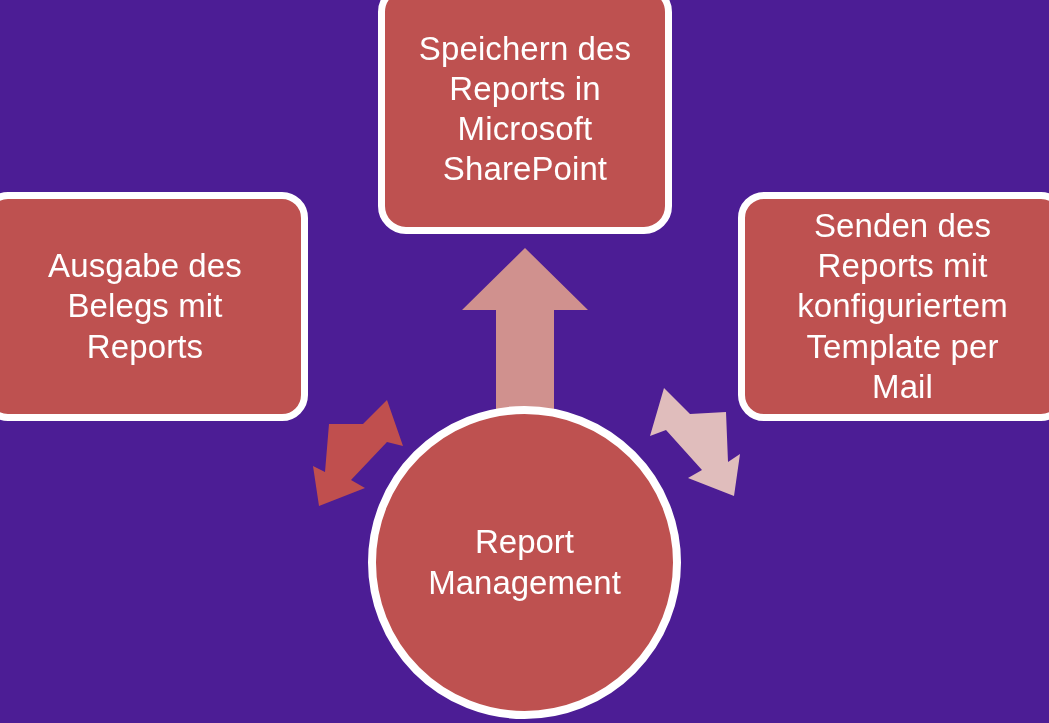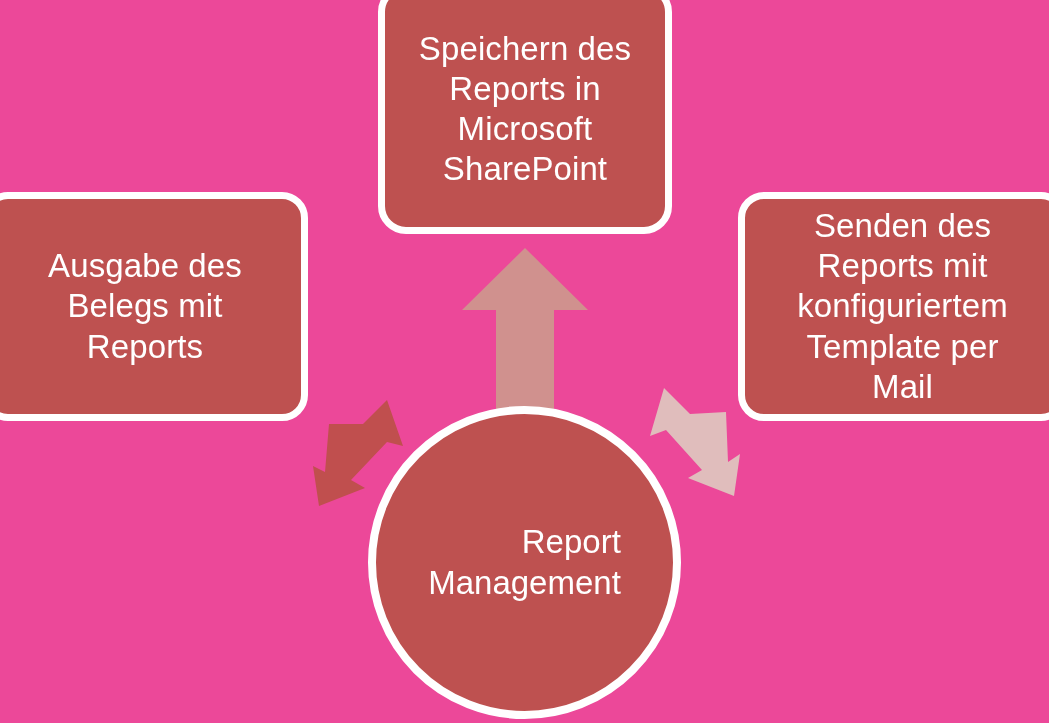--- a/index.html
+++ b/index.html
@@ -5,21 +5,21 @@
 <style>
   html, body {
     margin: 0;
     padding: 0;
     background: #000000;
   }
   #canvas {
     position: relative;
     width: 1049px;
     height: 723px;
-    background: #ec4899;
+    background: #4c1d95;
     overflow: hidden;
     font-family: "Liberation Sans", "DejaVu Sans", sans-serif;
   }
 
   
   .node-box {
     position: absolute;
     box-sizing: border-box;
     background: #be5150;
     border: 7px solid #ffffff;
@@ -63,21 +63,21 @@
     left: 368px;
     top: 406px;
     width: 313px;
     height: 313px;
     border-radius: 50%;
     background: #be5150;
     border: 8px solid #ffffff;
     display: flex;
     align-items: center;
     justify-content: center;
-    text-align: right;
+    text-align: center;
     color: #ffffff;
     font-size: 33px;
     line-height: 1.24;
     white-space: pre-line;
   }
 
   
   .arrow {
     position: absolute;
   }

